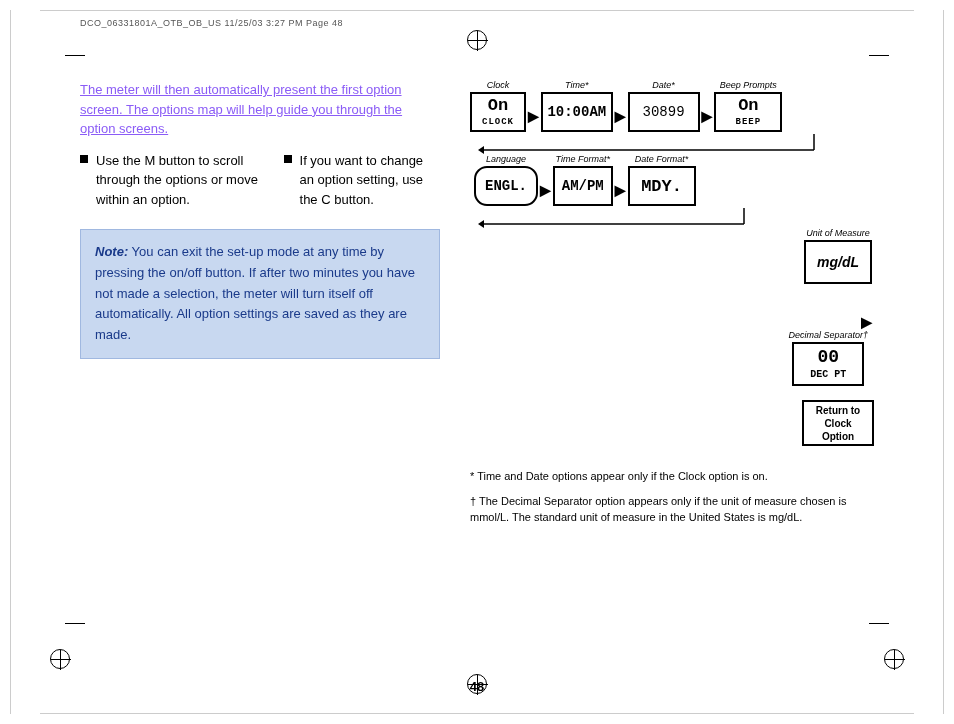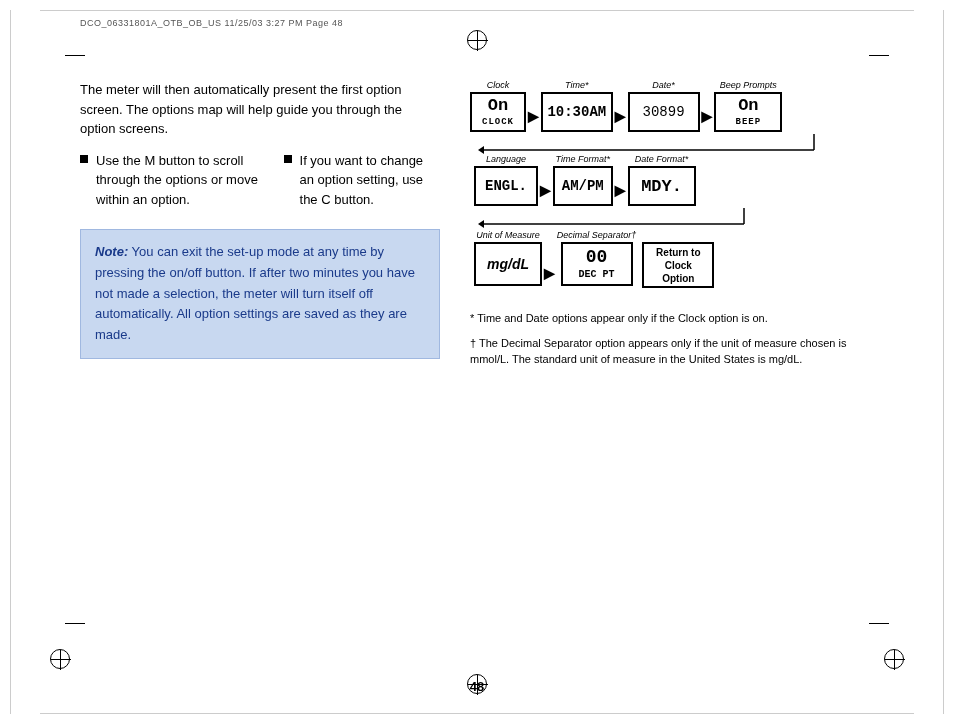--- a/index.html
+++ b/index.html
@@ -138,21 +138,22 @@
     .left-col {
       flex: 0 0 360px;
       display: flex;
       flex-direction: column;
       gap: 12px;
     }
 
     .intro-text {
       font-size: 13px;
       line-height: 1.5;
-      color: #000000;
+      color: #8b5cf6;
+      text-decoration: underline;
     }
 
     .bullet-list {
       list-style: none;
       padding: 0;
       display: flex;
       flex-direction: row;
       gap: 10px;
     }
 
@@ -321,21 +322,21 @@
             <span style="font-family:'Courier New',monospace;font-weight:900;font-size:17px;line-height:1;">On</span>
             <span style="font-size:9px;font-weight:bold;letter-spacing:1px;">CLOCK</span>
           </div>
         </div>
 
         <span style="font-size:14px;font-weight:bold;margin-top:28px;margin-right:2px;">▶</span>
 
         <div class="lcd-cell" style="margin-right:2px;">
           <span class="lcd-label" style="font-style:italic;">Time*</span>
           <div class="lcd-box" style="width:72px;height:40px;">
-            <span style="font-family:'Courier New',monospace;font-weight:900;font-size:14px;">10:30AM</span>
+            <span style="font-family:'Courier New',monospace;font-weight:900;font-size:14px;">10:00AM</span>
           </div>
         </div>
 
         <span style="font-size:14px;font-weight:bold;margin-top:28px;margin-right:2px;">▶</span>
 
         <div class="lcd-cell" style="margin-right:2px;">
           <span class="lcd-label" style="font-style:italic;">Date*</span>
           <div class="lcd-box" style="width:72px;height:40px;">
             <span style="font-family:'Courier New',monospace;font-weight:400;font-size:14px;">30899</span>
           </div>
@@ -358,21 +359,21 @@
           <line x1="340" y1="2" x2="340" y2="18" stroke="#000" stroke-width="1.5"></line>
           <line x1="10" y1="18" x2="340" y2="18" stroke="#000" stroke-width="1.5"></line>
           <polygon points="10,14 10,22 4,18" fill="#000"></polygon>
         </svg>
       </div>
 
       <div style="display:flex; align-items:flex-start; margin-bottom:0; position:relative; margin-left:4px;">
 
         <div class="lcd-cell" style="margin-right:2px;">
           <span class="lcd-label" style="font-style:italic;">Language</span>
-          <div class="lcd-box" style="width:64px;height:40px;">
+          <div class="lcd-box" style="width:64px;height:40px;border-radius:13px;">
             <span style="font-family:'Courier New',monospace;font-weight:900;font-size:14px;">ENGL.</span>
           </div>
         </div>
 
         <span style="font-size:14px;font-weight:bold;margin-top:28px;margin-right:2px;">▶</span>
 
         <div class="lcd-cell" style="margin-right:2px;">
           <span class="lcd-label" style="font-style:italic;">Time Format*</span>
           <div class="lcd-box" style="width:60px;height:40px;">
             <span style="font-family:'Courier New',monospace;font-weight:900;font-size:14px;">AM/PM</span>
@@ -390,21 +391,21 @@
       </div>
 
       <div style="position:relative;height:22px;margin-left:4px;">
         <svg viewBox="0 0 280 22" style="width:280px;height:22px;">
           <line x1="270" y1="2" x2="270" y2="18" stroke="#000" stroke-width="1.5"></line>
           <line x1="10" y1="18" x2="270" y2="18" stroke="#000" stroke-width="1.5"></line>
           <polygon points="10,14 10,22 4,18" fill="#000"></polygon>
         </svg>
       </div>
 
-      <div style="display:flex; align-items:center; margin-bottom:0; position:relative; margin-left:4px;">
+      <div style="display:flex; align-items:flex-end; margin-bottom:0; position:relative; margin-left:4px;flex-direction:column;">
 
         <div class="lcd-cell" style="margin-right:2px;">
           <span class="lcd-label" style="font-style:italic;">Unit of Measure</span>
           <div class="lcd-box" style="width:68px;height:44px;">
             <span style="font-family:Arial,sans-serif;font-weight:bold;font-style:italic;font-size:14px;">mg/dL</span>
           </div>
         </div>
 
         <span style="font-size:14px;font-weight:bold;margin-top:30px;margin-right:2px;">▶</span>
 

